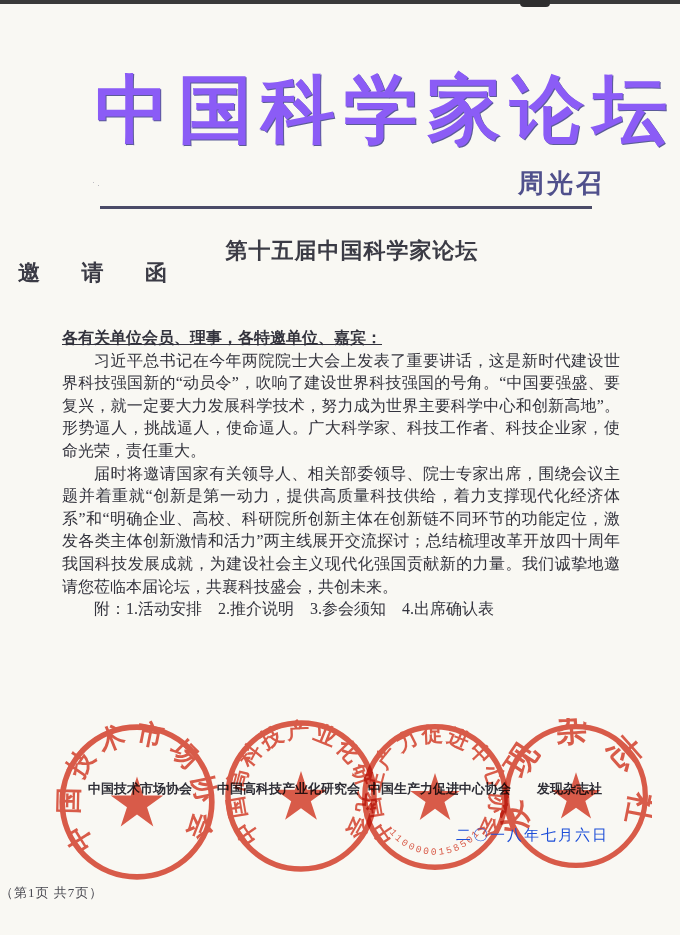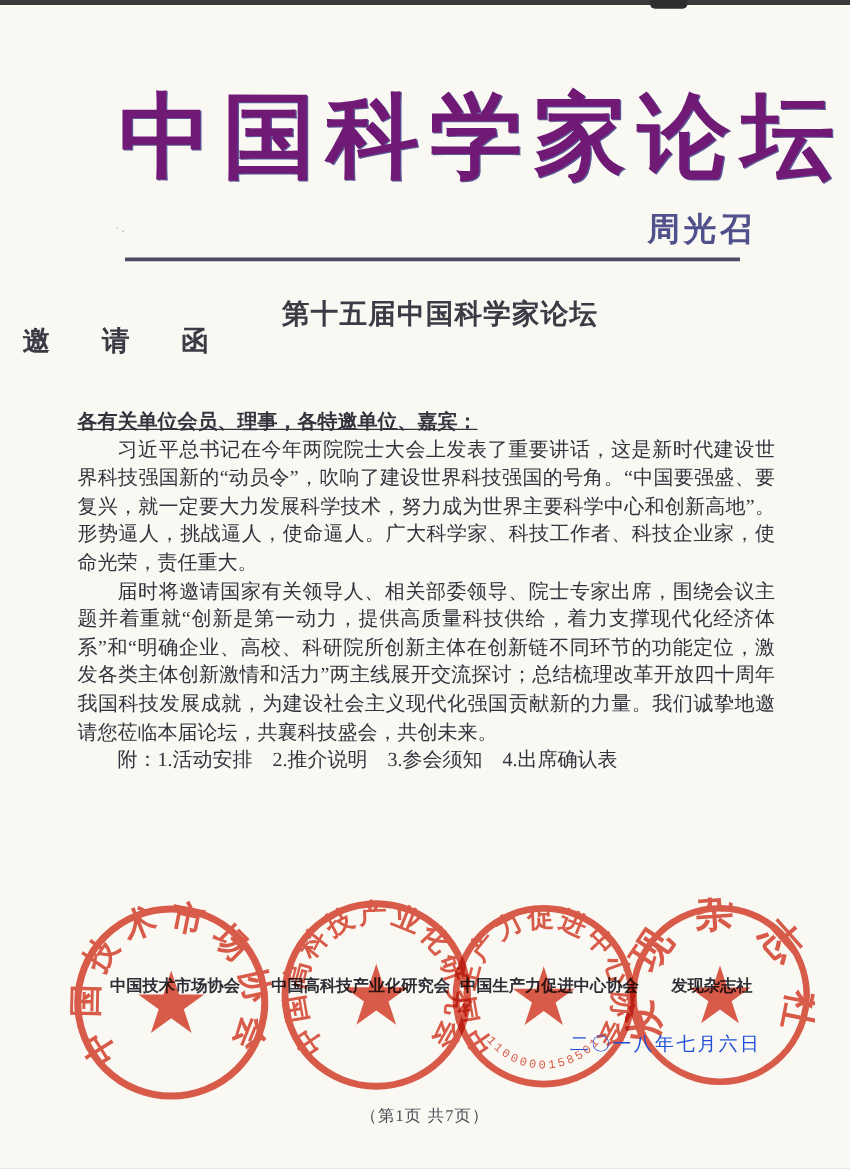--- a/index.html
+++ b/index.html
@@ -8,21 +8,21 @@
     background:#f9f8f3;overflow:hidden;
     font-family:"Liberation Serif","DejaVu Serif",serif;
     color:#33333d;
   }
   .scan-edge-top{position:absolute;top:0;left:0;width:100%;height:4px;background:#3a3a3a;}
   .scan-edge-notch{position:absolute;top:0;left:520px;width:30px;height:7px;background:#2e2e2e;border-radius:0 0 4px 4px;}
   .scan-smudge{position:absolute;left:92px;top:180px;font-size:9px;color:#9a9aa6;letter-spacing:2px;}
 
   .masthead{
     position:absolute;top:66px;left:95px;width:500px;
-    font-size:74px;font-weight:bold;color:#701a75;
+    font-size:74px;font-weight:bold;color:#8b5cf6;
     letter-spacing:9px;white-space:nowrap;line-height:1.2;
     text-shadow:1px 1px 0 #5b5b97;
   }
   .signature{
     position:absolute;top:166px;left:518px;width:90px;
     font-size:26px;font-weight:bold;color:#50508c;letter-spacing:3px;
   }
   .header-rule{
     position:absolute;top:206px;left:100px;width:492px;height:3px;
     background:#4b4b68;border:none;margin:0;
@@ -61,21 +61,21 @@
   .seal-text.s5{font-size:33px;}
   .seal-serial{fill:#dc4f3c;font-size:10px;letter-spacing:1px;font-family:"Liberation Mono","DejaVu Sans Mono",monospace;}
   .seal-star{fill:#dc4f3c;}
 
   .date-line{
     position:absolute;top:114px;left:456px;width:180px;
     font-size:15px;color:#1d4ed8;letter-spacing:2px;white-space:nowrap;
   }
   .page-footer{
     position:absolute;top:884px;left:0;width:100%;
-    text-align:center;font-size:13px;color:#4a4a52;letter-spacing:1px;
+    text-align:left;font-size:13px;color:#4a4a52;letter-spacing:1px;
   }
 </style>
 </head>
 <body>
 
 <div class="page">
   <div class="scan-edge-top"></div>
   <div class="scan-edge-notch"></div>
   <div class="scan-smudge">˙·</div>
 

